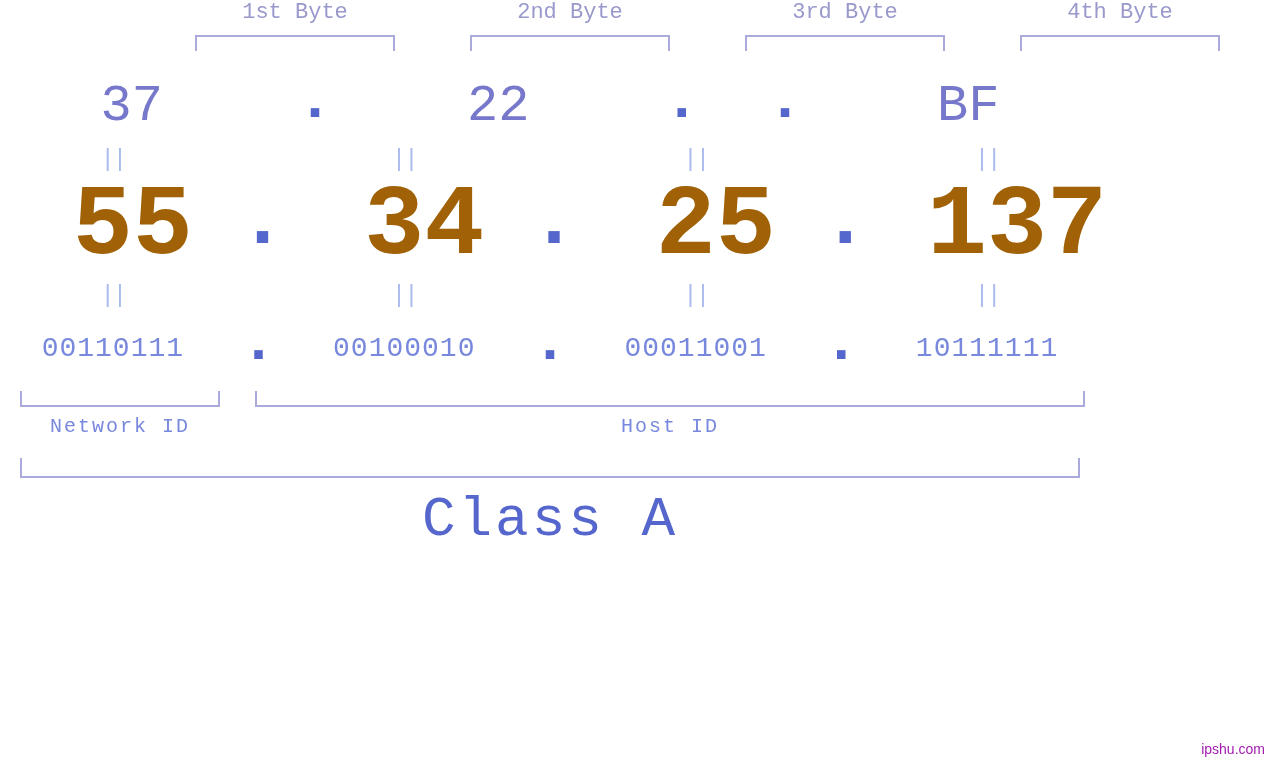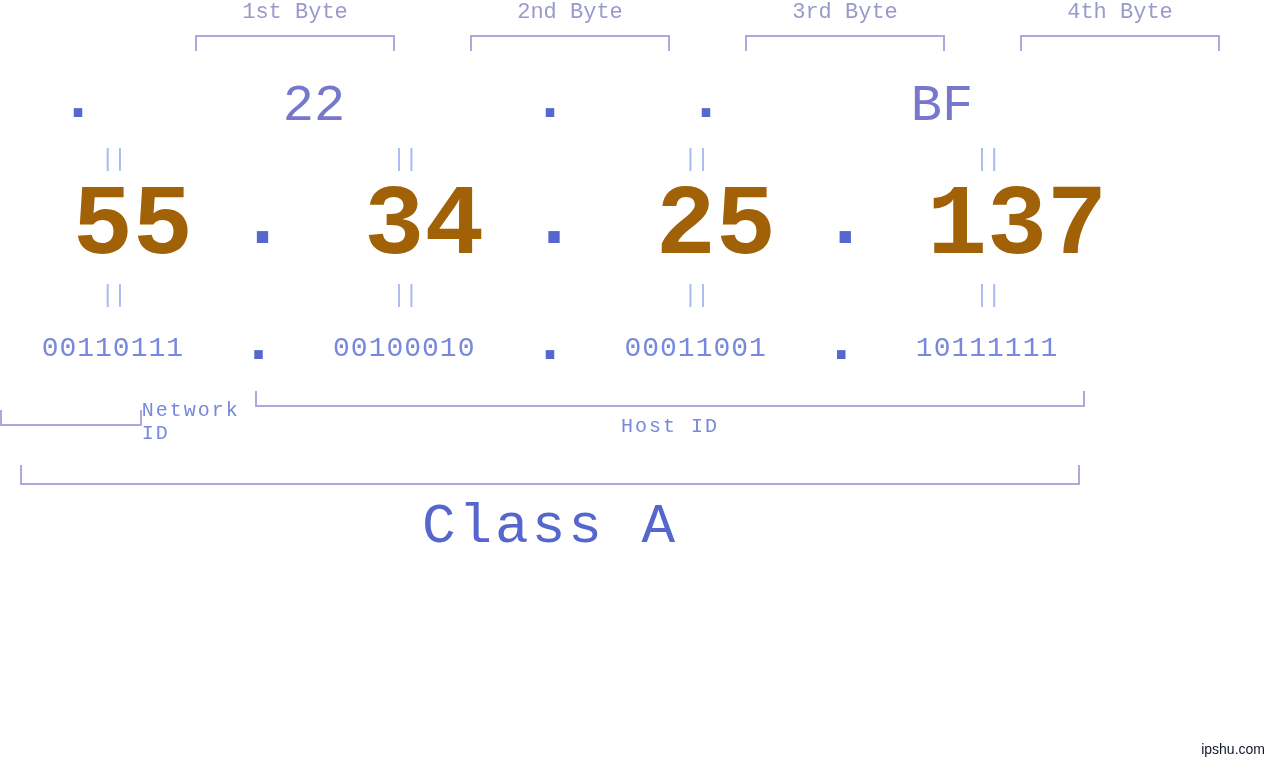--- a/index.html
+++ b/index.html
@@ -166,21 +166,21 @@
       font-size: 56px;
       letter-spacing: 3px;
       margin-top: 12px;
       font-weight: 300;
     }
 
     .watermark {
       position: absolute;
       bottom: 10px;
       right: 20px;
-      color: #0f172a;
+      color: #a21caf;
       font-size: 14px;
       font-family: Arial, sans-serif;
     }
 
     .row-hex { margin-bottom: 0px; }
     .row-dec { margin-bottom: 0px; }
     .row-bin { margin-bottom: 0px; }
   </style>
 </head>
 <body>
@@ -200,20 +200,23 @@
     <div class="bracket-top"></div>
     <div class="bracket-top"></div>
   </div>
 
   <div class="content-area">
 
 
     <div class="values-grid">
 
       <div class="value-row row-hex">
+        <div class="byte-cell">
+          <span class="hex-value">37</span>
+        </div>
         <div class="dot-cell">.</div>
         <div class="byte-cell">
           <span class="hex-value">22</span>
         </div>
         <div class="dot-cell">.</div>
         <div class="dot-cell">.</div>
         <div class="byte-cell">
           <span class="hex-value">BF</span>
         </div>
       </div>
@@ -269,21 +272,21 @@
           <span class="bin-value">00011001</span>
         </div>
         <div class="dot-cell">.</div>
         <div class="byte-cell">
           <span class="bin-value">10111111</span>
         </div>
       </div>
 
       <div style="display:flex; width:1100px; margin-top:8px;">
 
-        <div style="display:flex; flex-direction:row; align-items:center; width:240px;">
+        <div style="display:flex; flex-direction:column; align-items:center; width:240px;">
           <div style="width:200px; height:16px; border-bottom:2px solid #aaaadd; border-left:2px solid #aaaadd; border-right:2px solid #aaaadd;"></div>
           <div style="margin-top:8px; color:#7788dd; font-size:20px; letter-spacing:2px;">Network ID</div>
         </div>
 
         <div style="display:flex; flex-direction:column; align-items:center; flex:1;">
           <div style="width:830px; height:16px; border-bottom:2px solid #aaaadd; border-left:2px solid #aaaadd; border-right:2px solid #aaaadd;"></div>
           <div style="margin-top:8px; color:#7788dd; font-size:20px; letter-spacing:2px;">Host ID</div>
         </div>
       </div>
 

